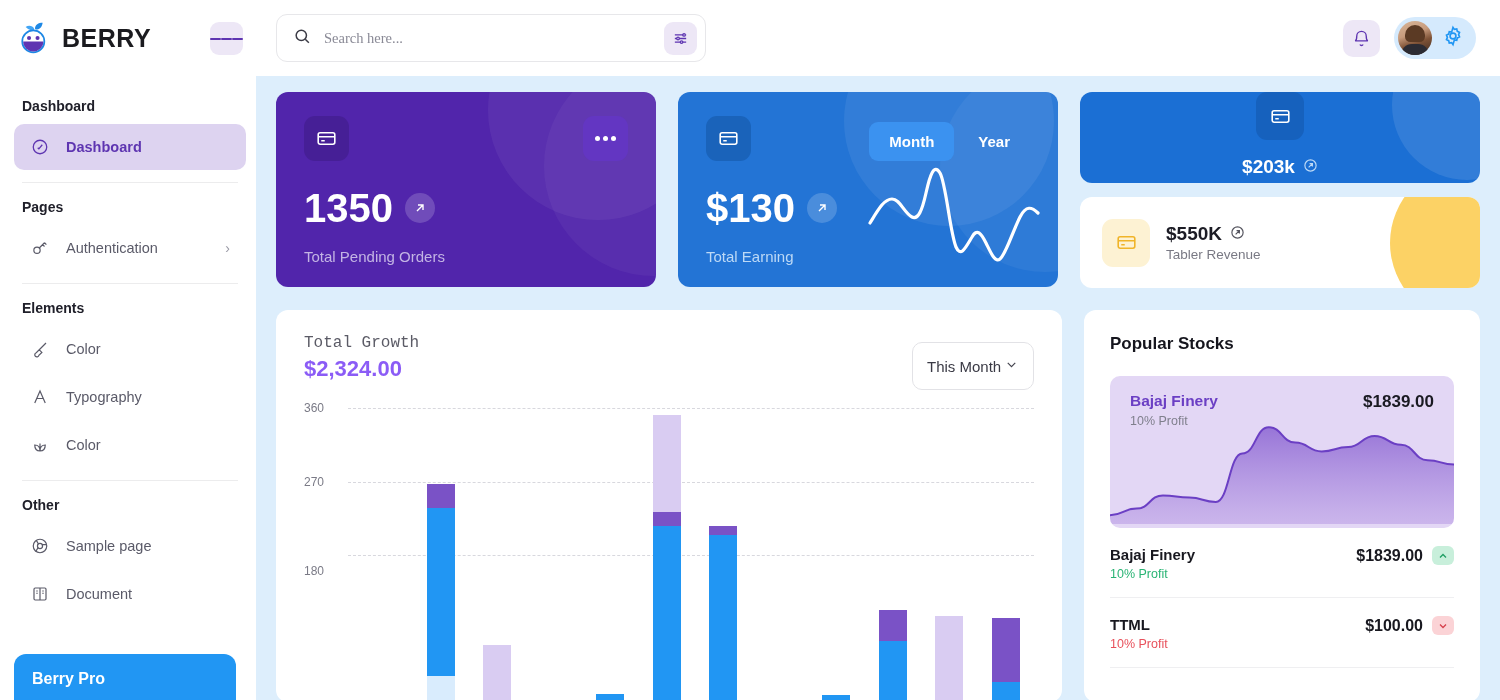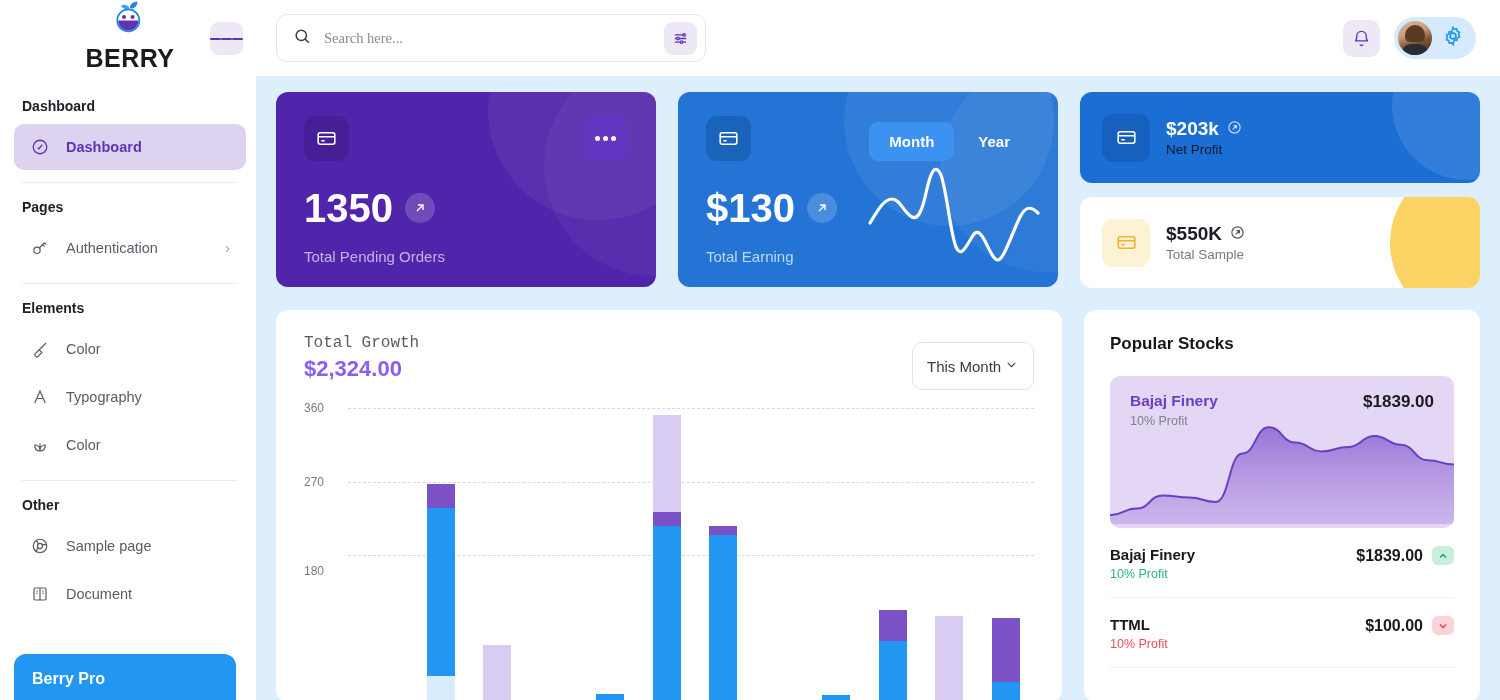--- a/index.html
+++ b/index.html
@@ -13,21 +13,20 @@
   .app { display: flex; width: 1500px; height: 700px; position: relative; }
 
   
   .sidebar {
     width: 260px; height: 700px; background: #ffffff;
     flex: 0 0 260px; position: relative; overflow: hidden;
   }
   .brand {
     height: 76px; display: flex; align-items: center; gap: 10px;
     padding: 0 18px;
-    flex-direction: column;
   }
   .brand-mark { width: 34px; height: 34px; flex: 0 0 34px; }
   .brand-name {
     font-size: 25px; font-weight: bold; letter-spacing: .5px; color: #1b1b1f;
   }
   .menu-toggle {
     position: absolute; top: 22px; left: 210px;
     width: 33px; height: 33px; border-radius: 9px;
     background: #ede7f6; display: flex; align-items: center; justify-content: center;
     cursor: pointer;
@@ -153,21 +152,21 @@
   }
   .seg-btn.on { background: #3b92f0; }
   .spark-wrap { position: absolute; right: 18px; bottom: 16px; z-index: 2; }
 
   
   .stat-col { display: flex; flex-direction: column; gap: 14px; flex: 1 1 auto; }
   .stat-small {
     height: 91px; border-radius: 12px; position: relative; overflow: hidden;
     display: flex; align-items: center; gap: 16px; padding: 0 22px;
   }
-  .stat-small.navy { background: #1b6fd4; color: #fff; }
+  .stat-small.navy { background: #1b6fd4; color: #fff; flex-direction: column; }
   .stat-small.white { background: #fff; color: #1c1c25; }
   .ss-icon { width: 48px; height: 48px; border-radius: 11px; display:flex; align-items:center; justify-content:center; flex:0 0 48px; position:relative; z-index:2;}
   .navy .ss-icon { background: #1661bd; }
   .white .ss-icon { background: #fdf2d3; }
   .ss-val { font-size: 19px; font-weight: bold; display: flex; align-items: center; gap: 8px; }
   .ss-sub { font-size: 13.5px; margin-top: 3px; }
   .navy .ss-sub { color: #0f172a; }
   .white .ss-sub { color: #797984; }
   .ss-text { position: relative; z-index: 2; }
   .corner {
@@ -464,21 +463,21 @@
           <span class="ss-text">
             <span class="ss-val">
               <span>$550K</span>
               <span>
                 <svg width="15" height="15" viewBox="0 0 24 24" fill="none" stroke="#55555f" stroke-width="1.9">
                   <circle cx="12" cy="12" r="9"></circle>
                     <path d="M9 15l6-6M10.5 9H15v4.5"></path>
                 </svg>
               </span>
             </span>
-            <span class="ss-sub">Total Sample</span>
+            <span class="ss-sub">Tabler Revenue</span>
           </span>
         </section>
       </div>
     </div>
 
     <div class="lower">
 
       <section class="card-growth">
         <div class="growth-label">Total Growth</div>
         <div class="growth-value">$2,324.00</div>

